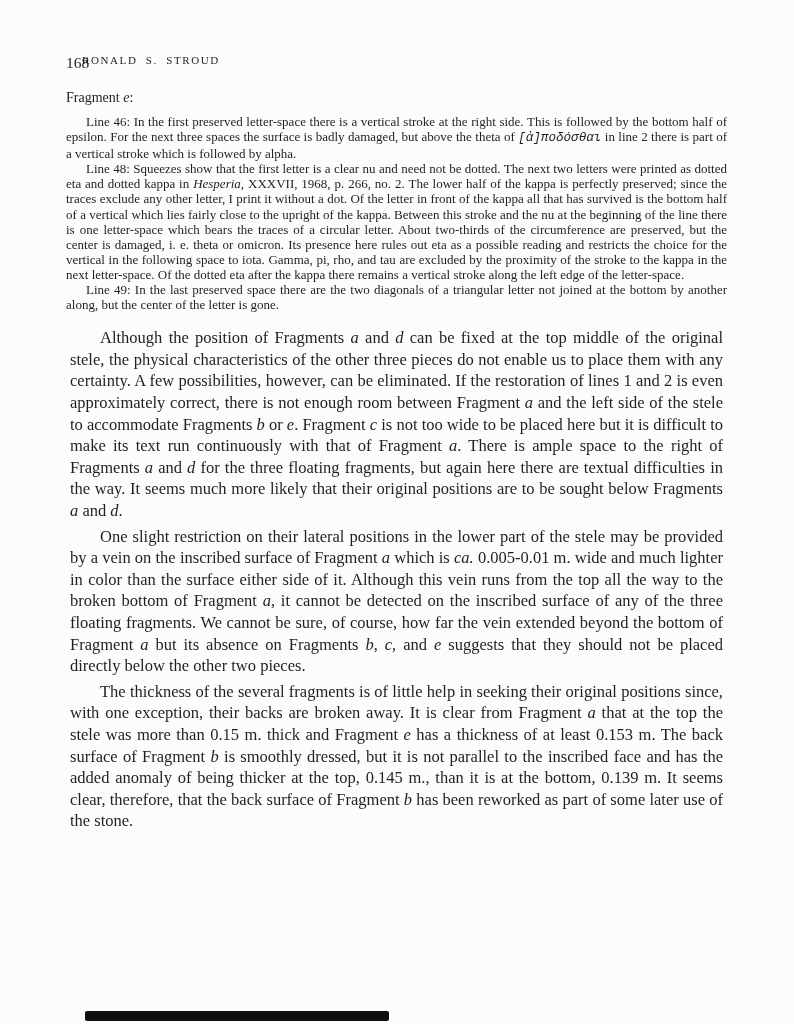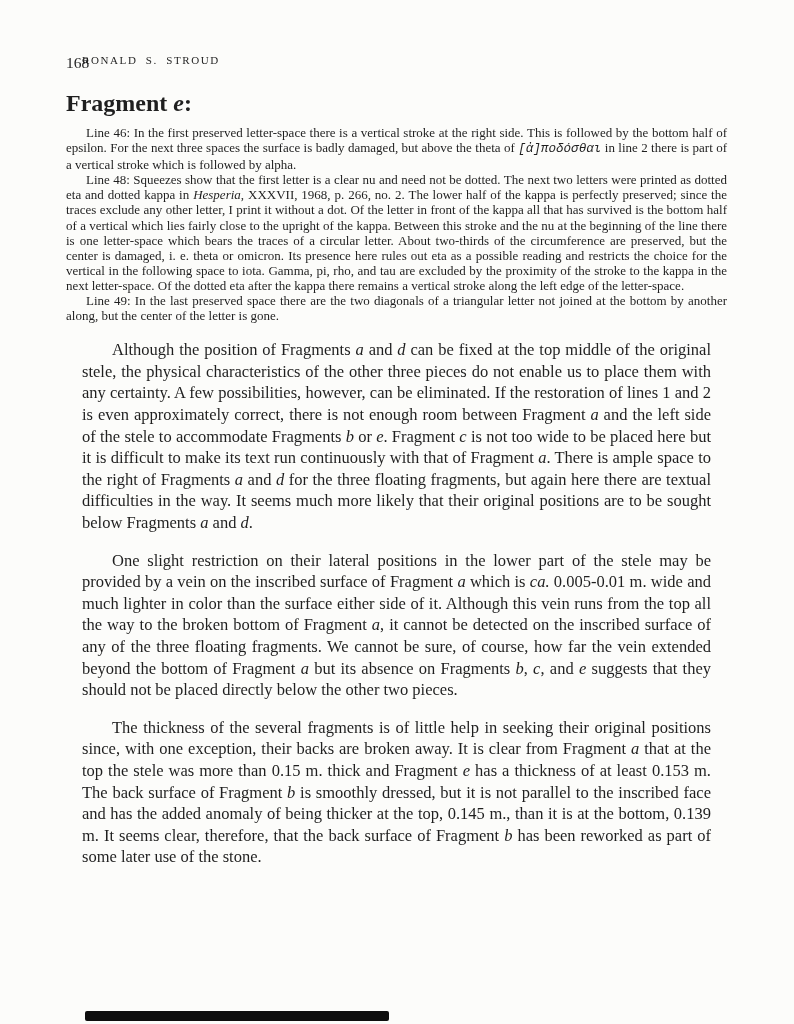--- a/index.html
+++ b/index.html
@@ -33,38 +33,38 @@
     position: absolute;
     left: 16px;
     right: 0;
     top: 0;
     text-align: left;
     font-size: 11px;
     letter-spacing: 1.6px;
     word-spacing: 4px;
   }
   .fragment-heading {
-    font-size: 24px;
-    font-weight: bold;
+    font-size: 14px;
+    font-weight: normal;
     margin: 14px 0 8px 0;
   }
   .apparatus p {
     font-size: 13px;
     line-height: 15.1px;
     margin: 0;
     text-align: justify;
     text-indent: 20px;
   }
   .body-text {
     margin-top: 15px;
   }
   .body-text p {
     font-size: 16.5px;
     line-height: 21.6px;
-    margin: 16px;
+    margin: 4px;
     text-align: justify;
     text-indent: 30px;
   }
   i { font-style: italic; }
   .greek {
     font-family: Liberation Mono, monospace;
     font-style: italic;
     font-size: 0.97em;
   }
   .scan-artifact {

